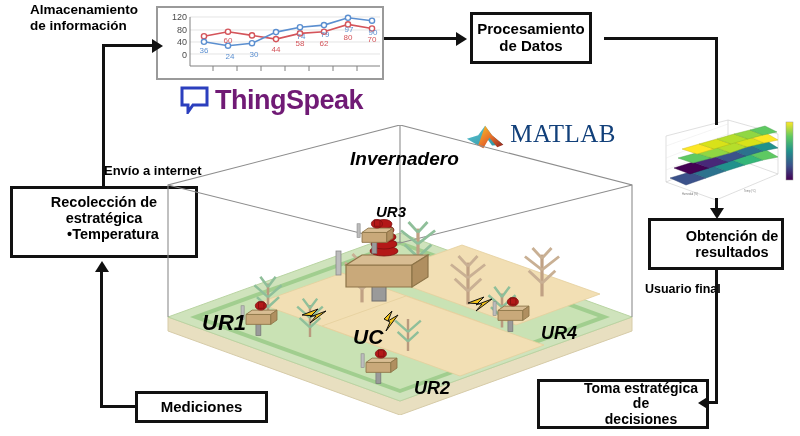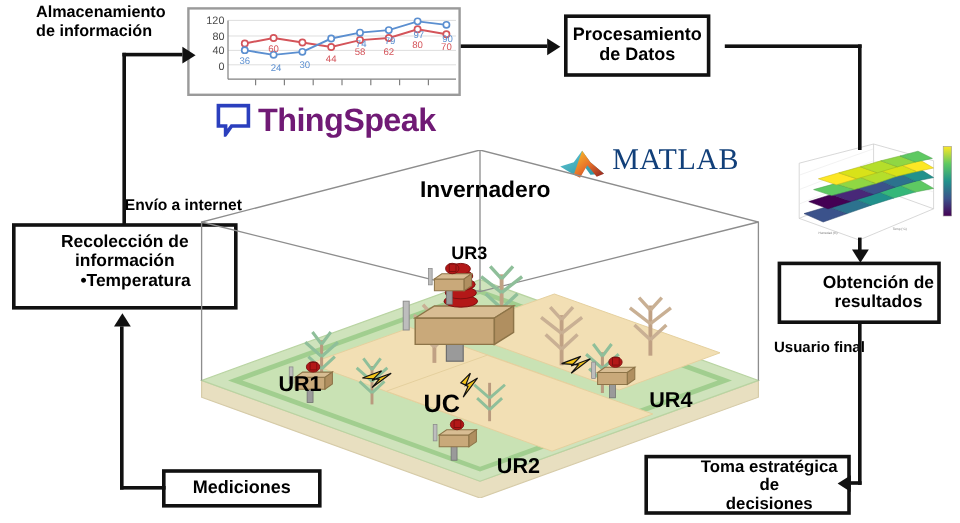--- a/index.html
+++ b/index.html
@@ -27,21 +27,21 @@
               border:2px solid #9a9a9a;background:#fff;box-sizing:border-box;}
   .ts-logo{position:absolute;left:180px;top:82px;width:190px;height:36px;
            display:flex;align-items:center;gap:5px;}
   .ts-text{font-size:27px;font-weight:bold;color:#701a75;letter-spacing:-0.5px;}
 
   .ml-logo{position:absolute;left:466px;top:72px;width:150px;height:36px;
            display:flex;gap:6px;margin-top:48px;}
   .ml-text{font-size:25px;color:#12407a;font-family:"Liberation Serif",serif;letter-spacing:0.5px;}
 
   #surface{position:absolute;left:660px;top:112px;width:138px;height:96px;}
-  .gh-label{position:absolute;font-weight:bold;}
+  .gh-label{position:absolute;font-weight:bold;font-style:italic;}
 </style>
 </head>
 <body>
 
 <div id="stage">
 
   <div class="lbl" style="left:30px;top:2px;width:130px;font-size:13.5px;">
     <span>Almacenamiento</span><br>
     <span>de información</span>
   </div>
@@ -231,21 +231,21 @@
     </div>
   </div>
 
   <div class="box" style="left:135px;top:391px;width:133px;height:32px;font-size:15px;">
     <span>Mediciones</span>
   </div>
 
   <div class="box" style="left:10px;top:186px;width:188px;height:72px;font-size:14.5px;align-items:flex-start;padding-top:5px;">
     <div style="width:100%;">
       <div>Recolección de</div>
-      <div>información</div>
+      <div>estratégica</div>
       <div style="text-align:center;padding-left:18px;">•Temperatura</div>
     </div>
   </div>
 
   <div class="lbl" style="left:104px;top:164px;width:140px;font-size:13px;">Envío a internet</div>
 
   <svg style="position:absolute;left:150px;top:125px;" width="500" height="290" viewBox="0 0 500 290">
 
     <path d="M18 206 L250 290 L482 206 L482 192 L250 276 L18 192 Z" fill="#e8dfc0" stroke="#d6cba8" stroke-width="1"></path>
     <path d="M18 192 L250 276 L482 192 L250 108 Z" fill="#cfe3bc" stroke="#b9d4a2" stroke-width="1"></path>
@@ -360,21 +360,21 @@
       <path d="M0 12 L10 5 L50 5 L40 12 Z" fill="#d8bd93" stroke="#8d7448" stroke-width="1.4"></path>
       <path d="M40 12 L50 5 L50 21 L40 28 Z" fill="#b08f60" stroke="#8d7448" stroke-width="1.4"></path>
       <ellipse cx="24" cy="-2" rx="9" ry="7" fill="#b31818" stroke="#7c0f0f" stroke-width="1.2"></ellipse>
       <rect x="20" y="-8" width="9" height="10" fill="#b31818" stroke="#7c0f0f" stroke-width="1.2"></rect>
       <rect x="-8" y="-2" width="5" height="22" fill="#bdbdbd" stroke="#8a8a8a"></rect>
     </g>
   </svg>
 
   <div class="gh-label" style="left:350px;top:148px;font-size:19px;">Invernadero</div>
   <div class="gh-label" style="left:376px;top:203px;font-size:15px;">UR3</div>
-  <div class="gh-label" style="left:232px;top:310px;font-size:18px;">UR1</div>
+  <div class="gh-label" style="left:202px;top:310px;font-size:22px;">UR1</div>
   <div class="gh-label" style="left:353px;top:325px;font-size:21px;">UC</div>
   <div class="gh-label" style="left:414px;top:378px;font-size:18px;">UR2</div>
   <div class="gh-label" style="left:541px;top:310px;font-size:18px;margin-top:13px;">UR4</div>
 
   <div class="line vline" style="left:102px;top:44px;height:143px;"></div>
   <div class="line hline" style="left:102px;top:44px;width:50px;"></div>
   <div class="arrow ar-right" style="left:152px;top:38.5px;"></div>
 
   <div class="line hline" style="left:384px;top:37px;width:72px;"></div>
   <div class="arrow ar-right" style="left:456px;top:31.5px;"></div>

